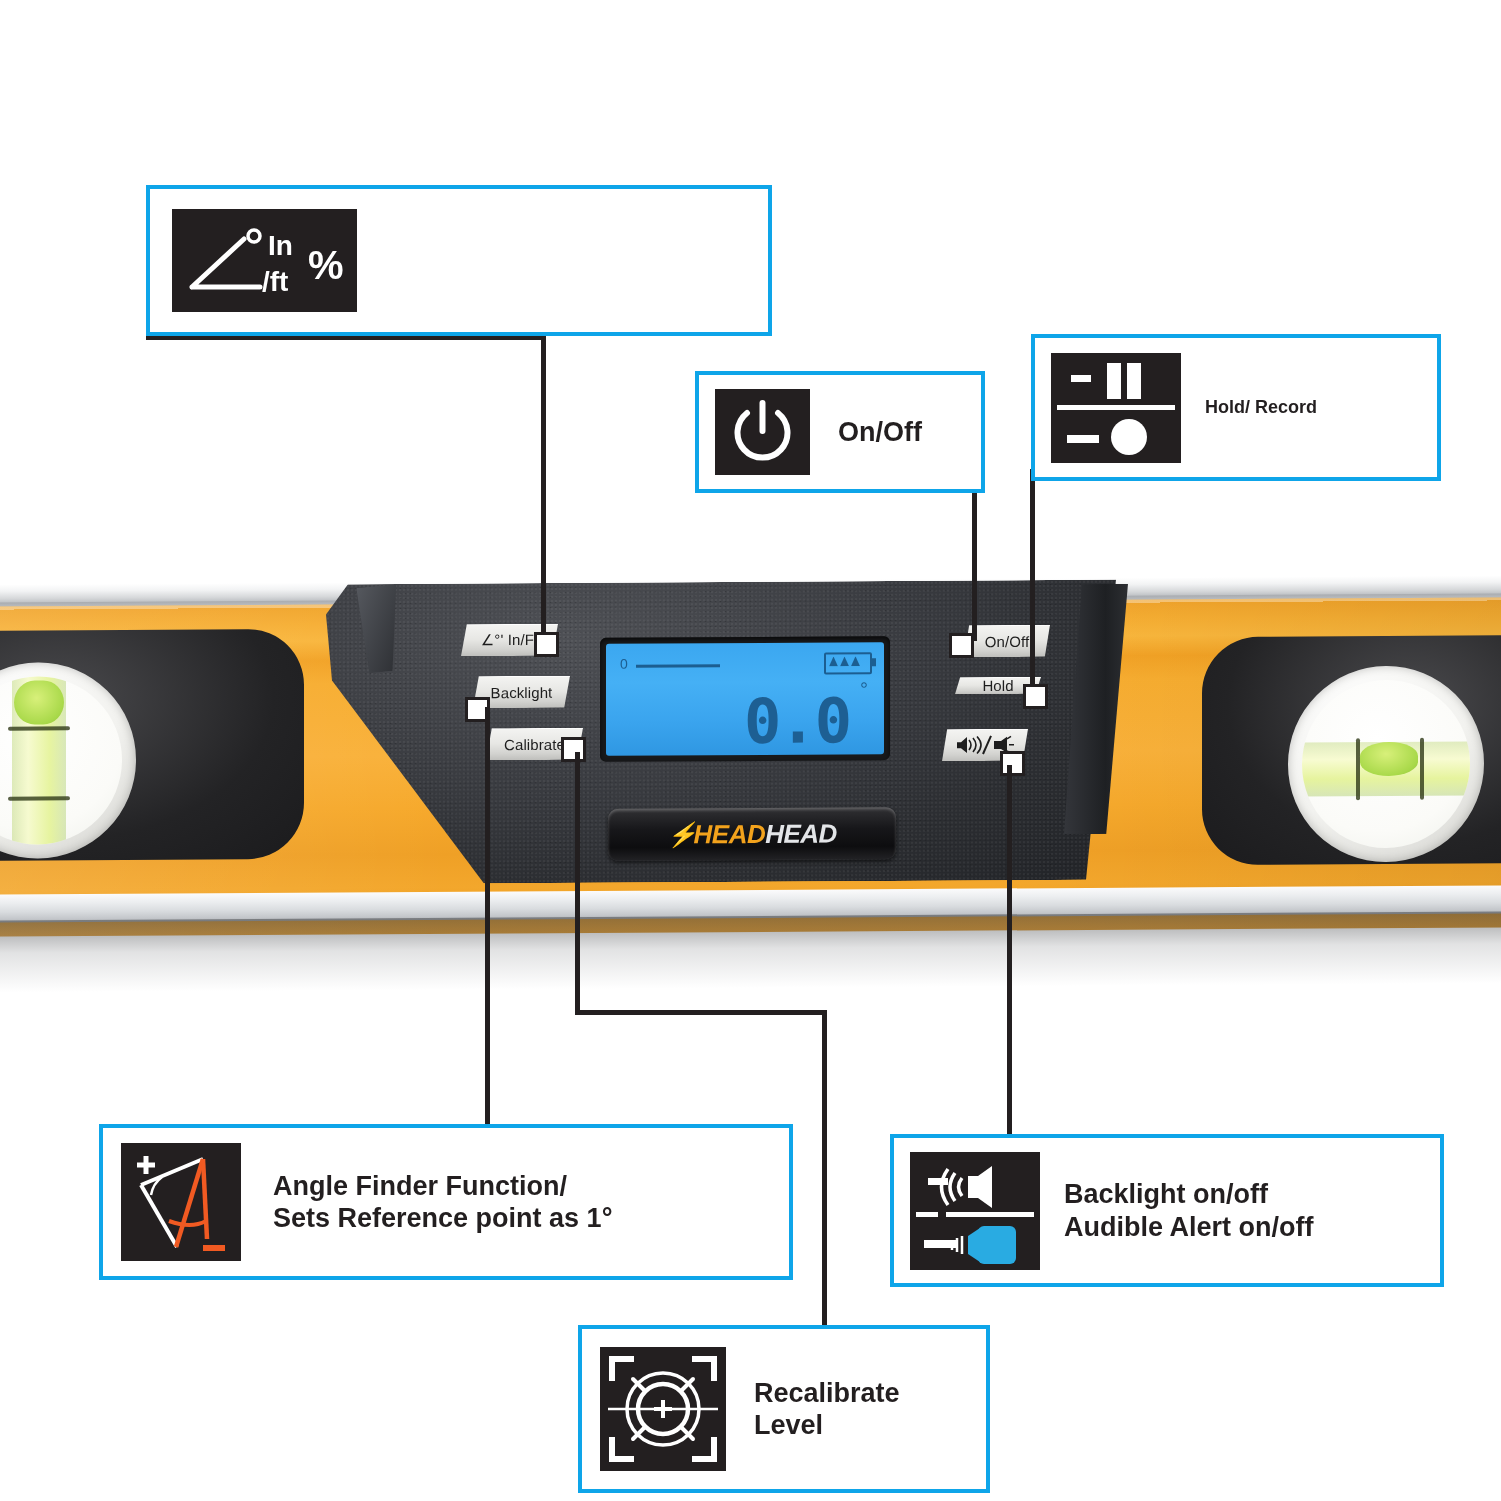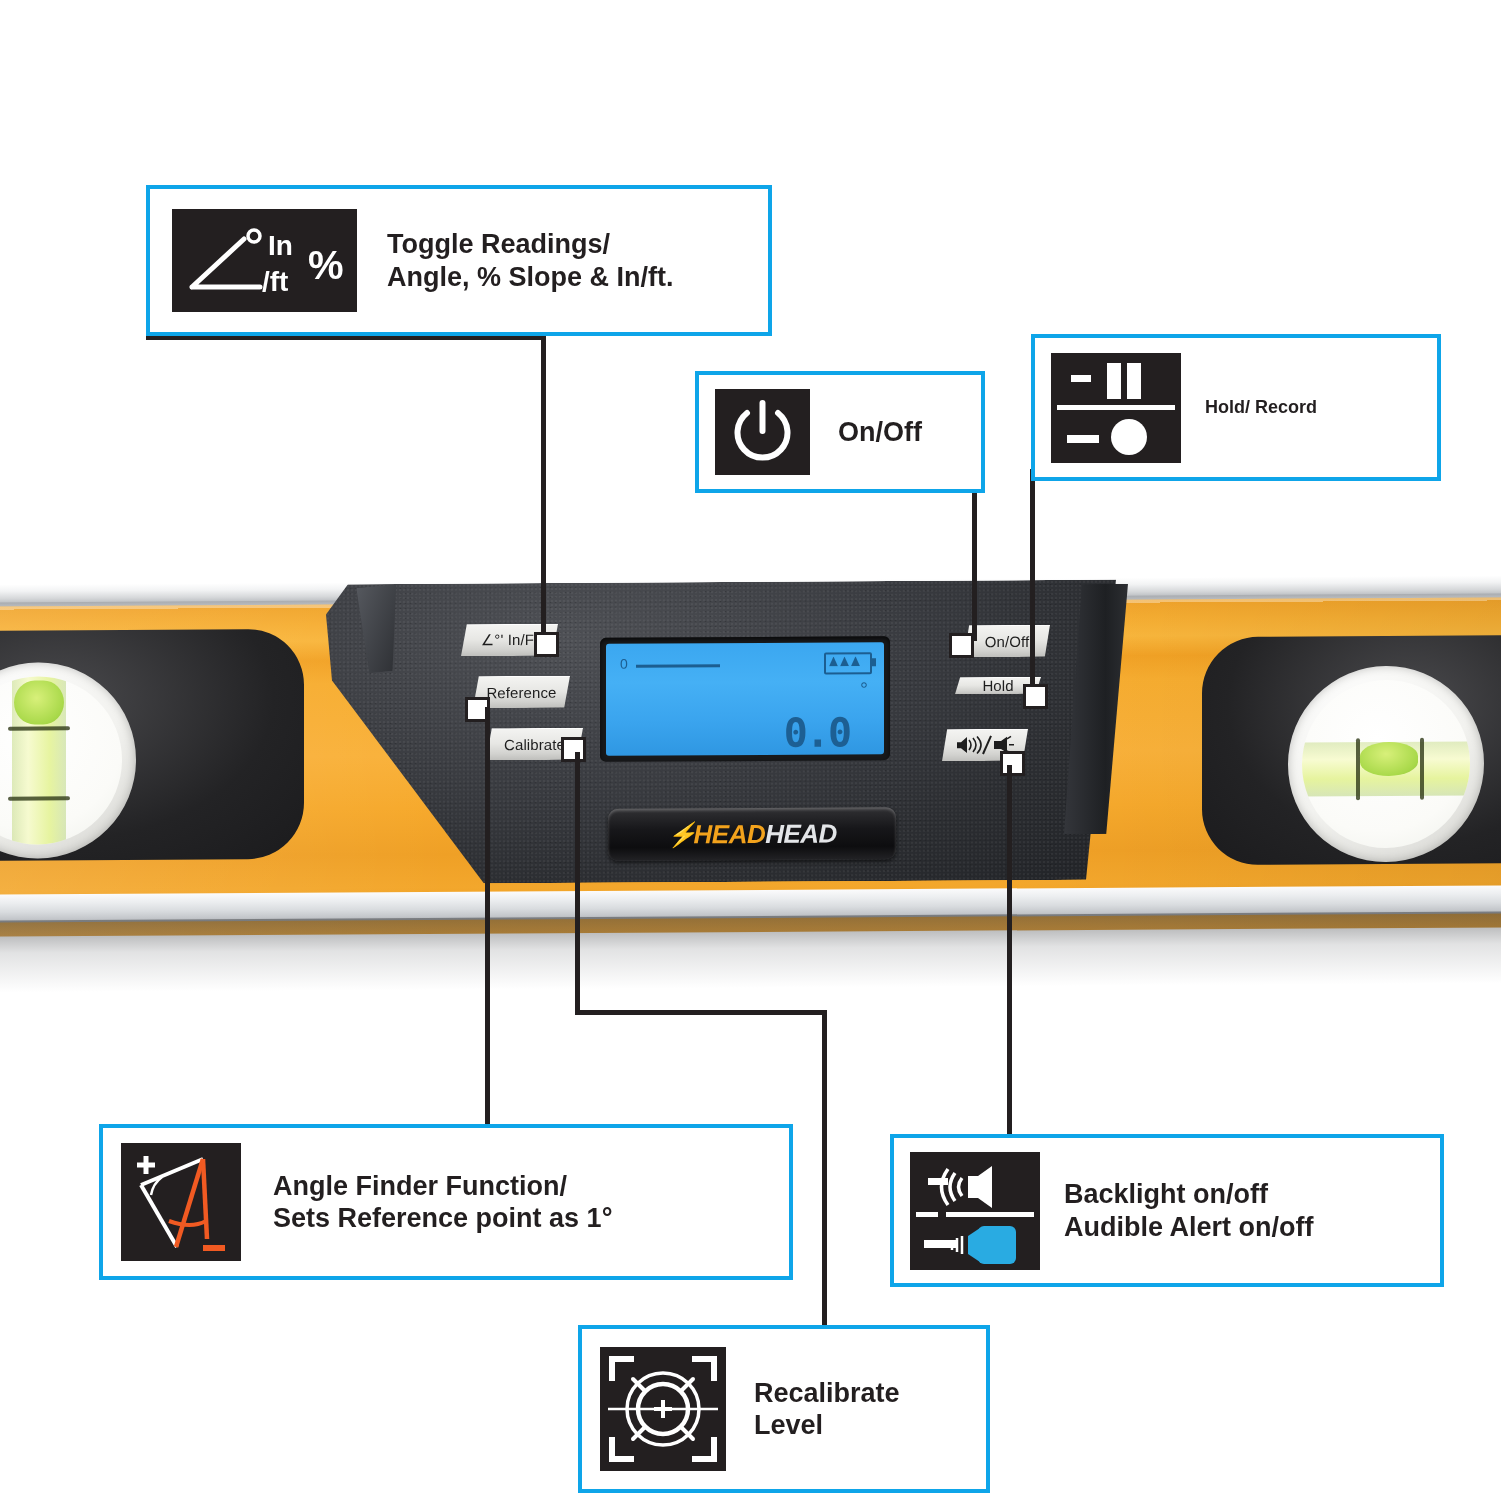--- a/index.html
+++ b/index.html
@@ -158,21 +158,21 @@
   .lcd{
     position:absolute;left:6px;top:6px;width:278px;height:112px;
     background:linear-gradient(to bottom,#3ba7f0 0%,#45b0f5 35%,#3aa4ee 70%,#2f97e2 100%);
     border-radius:3px;overflow:hidden;
   }
   .lcd-zero{position:absolute;left:14px;top:12px;font-size:14px;color:#1c5e91;}
   .lcd-bar{position:absolute;left:30px;top:21px;width:84px;height:3px;background:#1c5e91;}
   .lcd-val{
     position:absolute;right:34px;bottom:2px;
     font-family:"DejaVu Sans Mono", monospace;
-    font-size:40px;font-weight:bold;color:#1d5f93;
+    font-size:62px;font-weight:bold;color:#1d5f93;
     letter-spacing:-2px;line-height:1;
   }
   .lcd-deg{position:absolute;right:16px;top:36px;font-size:20px;color:#1d5f93;}
   .batt{position:absolute;right:12px;top:10px;width:44px;height:18px;border:2px solid #1c5e91;border-radius:2px;}
   .batt::after{content:"";position:absolute;right:-6px;top:4px;width:4px;height:8px;background:#1c5e91;}
   .batt i{position:absolute;top:2px;width:9px;height:10px;background:#1c5e91;
      clip-path:polygon(50% 0,100% 100%,0 100%);}
 
   
   .logo{
@@ -256,21 +256,21 @@
         </div>
       </div>
     </div>
 
     <div class="panel"></div>
     <div class="panel-notch"></div>
     <div class="panel-edge-r"></div>
   </div>
 
   <div class="key kleft" id="key-angle">∠°' In/Ft</div>
-  <div class="key kleft" id="key-ref">Reference</div>
+  <div class="key kleft" id="key-ref">Backlight</div>
   <div class="key kleft" id="key-cal">Calibrate</div>
   <div class="key kright" id="key-onoff">On/Off</div>
   <div class="key kright" id="key-hold">Hold</div>
   <div class="key kright" id="key-bl">
     <svg width="62" height="20" viewBox="0 0 62 20">
       <path d="M3 7 h4 l6 -5 v16 l-6 -5 h-4 z" fill="#1d1d1d"></path>
       <path d="M15 5 q4 5 0 10" stroke="#1d1d1d" stroke-width="1.6" fill="none"></path>
       <path d="M19 3 q6 7 0 14" stroke="#1d1d1d" stroke-width="1.6" fill="none"></path>
       <path d="M23 1.5 q8 8.5 0 17" stroke="#1d1d1d" stroke-width="1.6" fill="none"></path>
       <path d="M29 19 L37 1" stroke="#1d1d1d" stroke-width="2"></path>
@@ -330,24 +330,20 @@
 
   <div class="callout" id="co-toggle">
     <div class="co-icon">
       <svg width="185" height="103" viewBox="0 0 185 103">
         <path d="M20 78 H88 M20 78 L72 30" stroke="#fff" stroke-width="5" fill="none" stroke-linecap="round"></path>
         <circle cx="82" cy="27" r="6" stroke="#fff" stroke-width="3.5" fill="none"></circle>
         <text x="96" y="46" fill="#fff" font-family="Liberation Sans, sans-serif" font-size="28" font-weight="bold">In</text>
         <text x="90" y="82" fill="#fff" font-family="Liberation Sans, sans-serif" font-size="28" font-weight="bold">/ft</text>
         <text x="136" y="70" fill="#fff" font-family="Liberation Sans, sans-serif" font-size="40" font-weight="bold">%</text>
       </svg>
-    </div>
-    <div class="co-text">
-      <div>Toggle Readings/</div>
-      <div>Angle, % Slope &amp; In/ft.</div>
     </div>
   </div>
 
   <div class="callout" id="co-onoff">
     <div class="co-icon">
       <svg width="95" height="86" viewBox="0 0 95 86">
         <path d="M32 24 A25 25 0 1 0 63 24" stroke="#fff" stroke-width="6" fill="none" stroke-linecap="round"></path>
         <line x1="47.5" y1="14" x2="47.5" y2="42" stroke="#fff" stroke-width="6" stroke-linecap="round"></line>
       </svg>
     </div>

